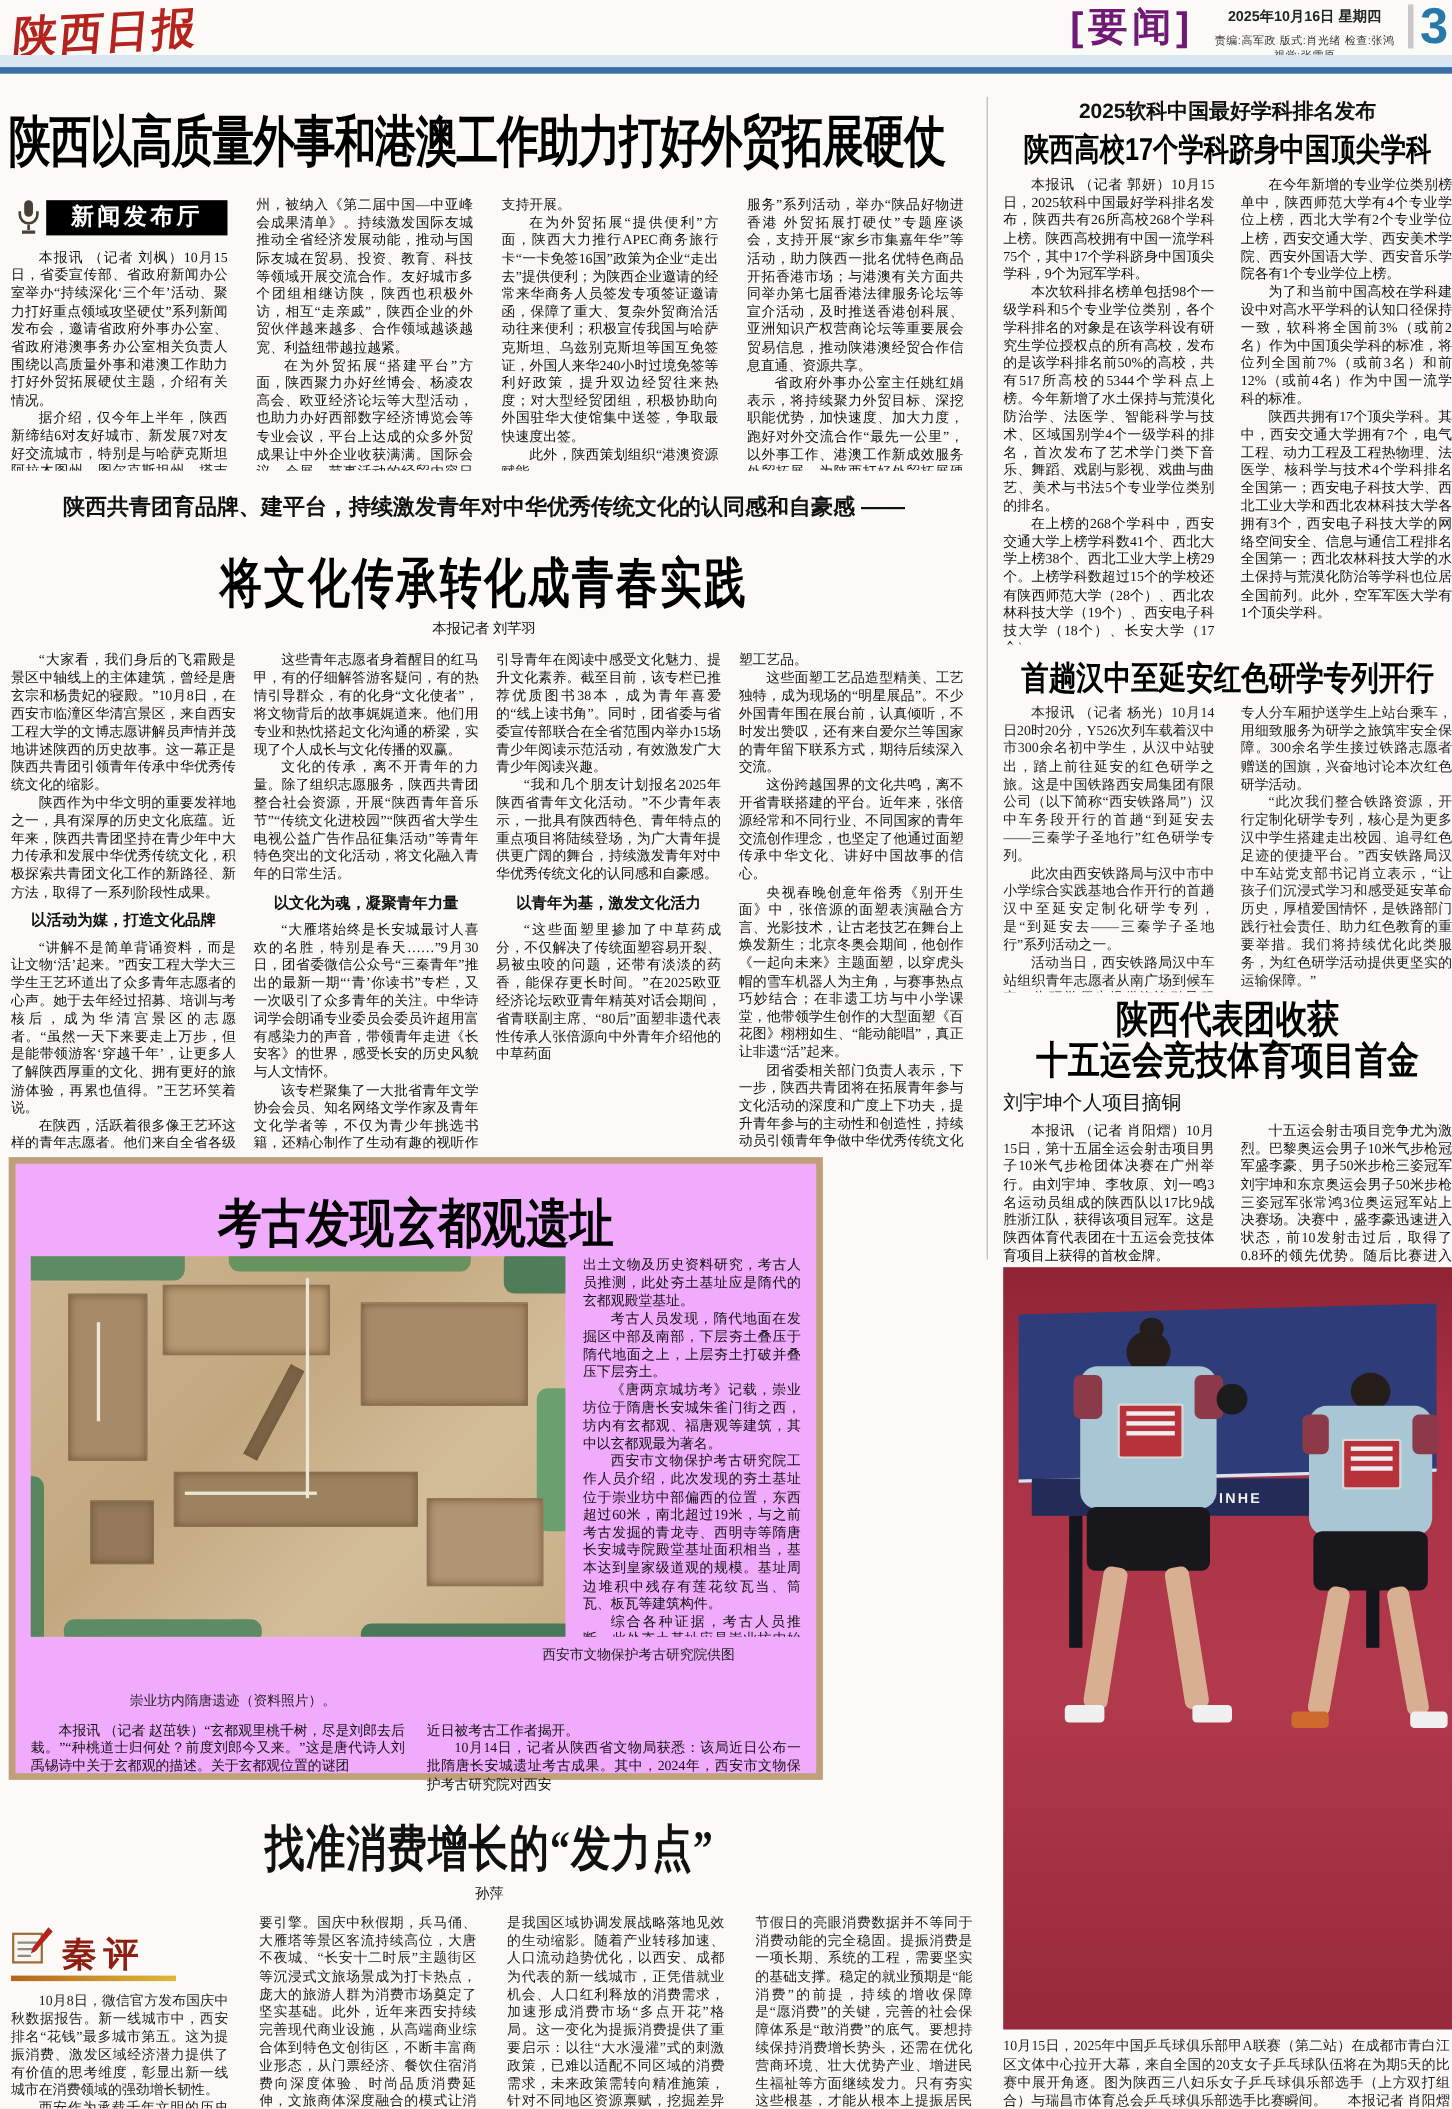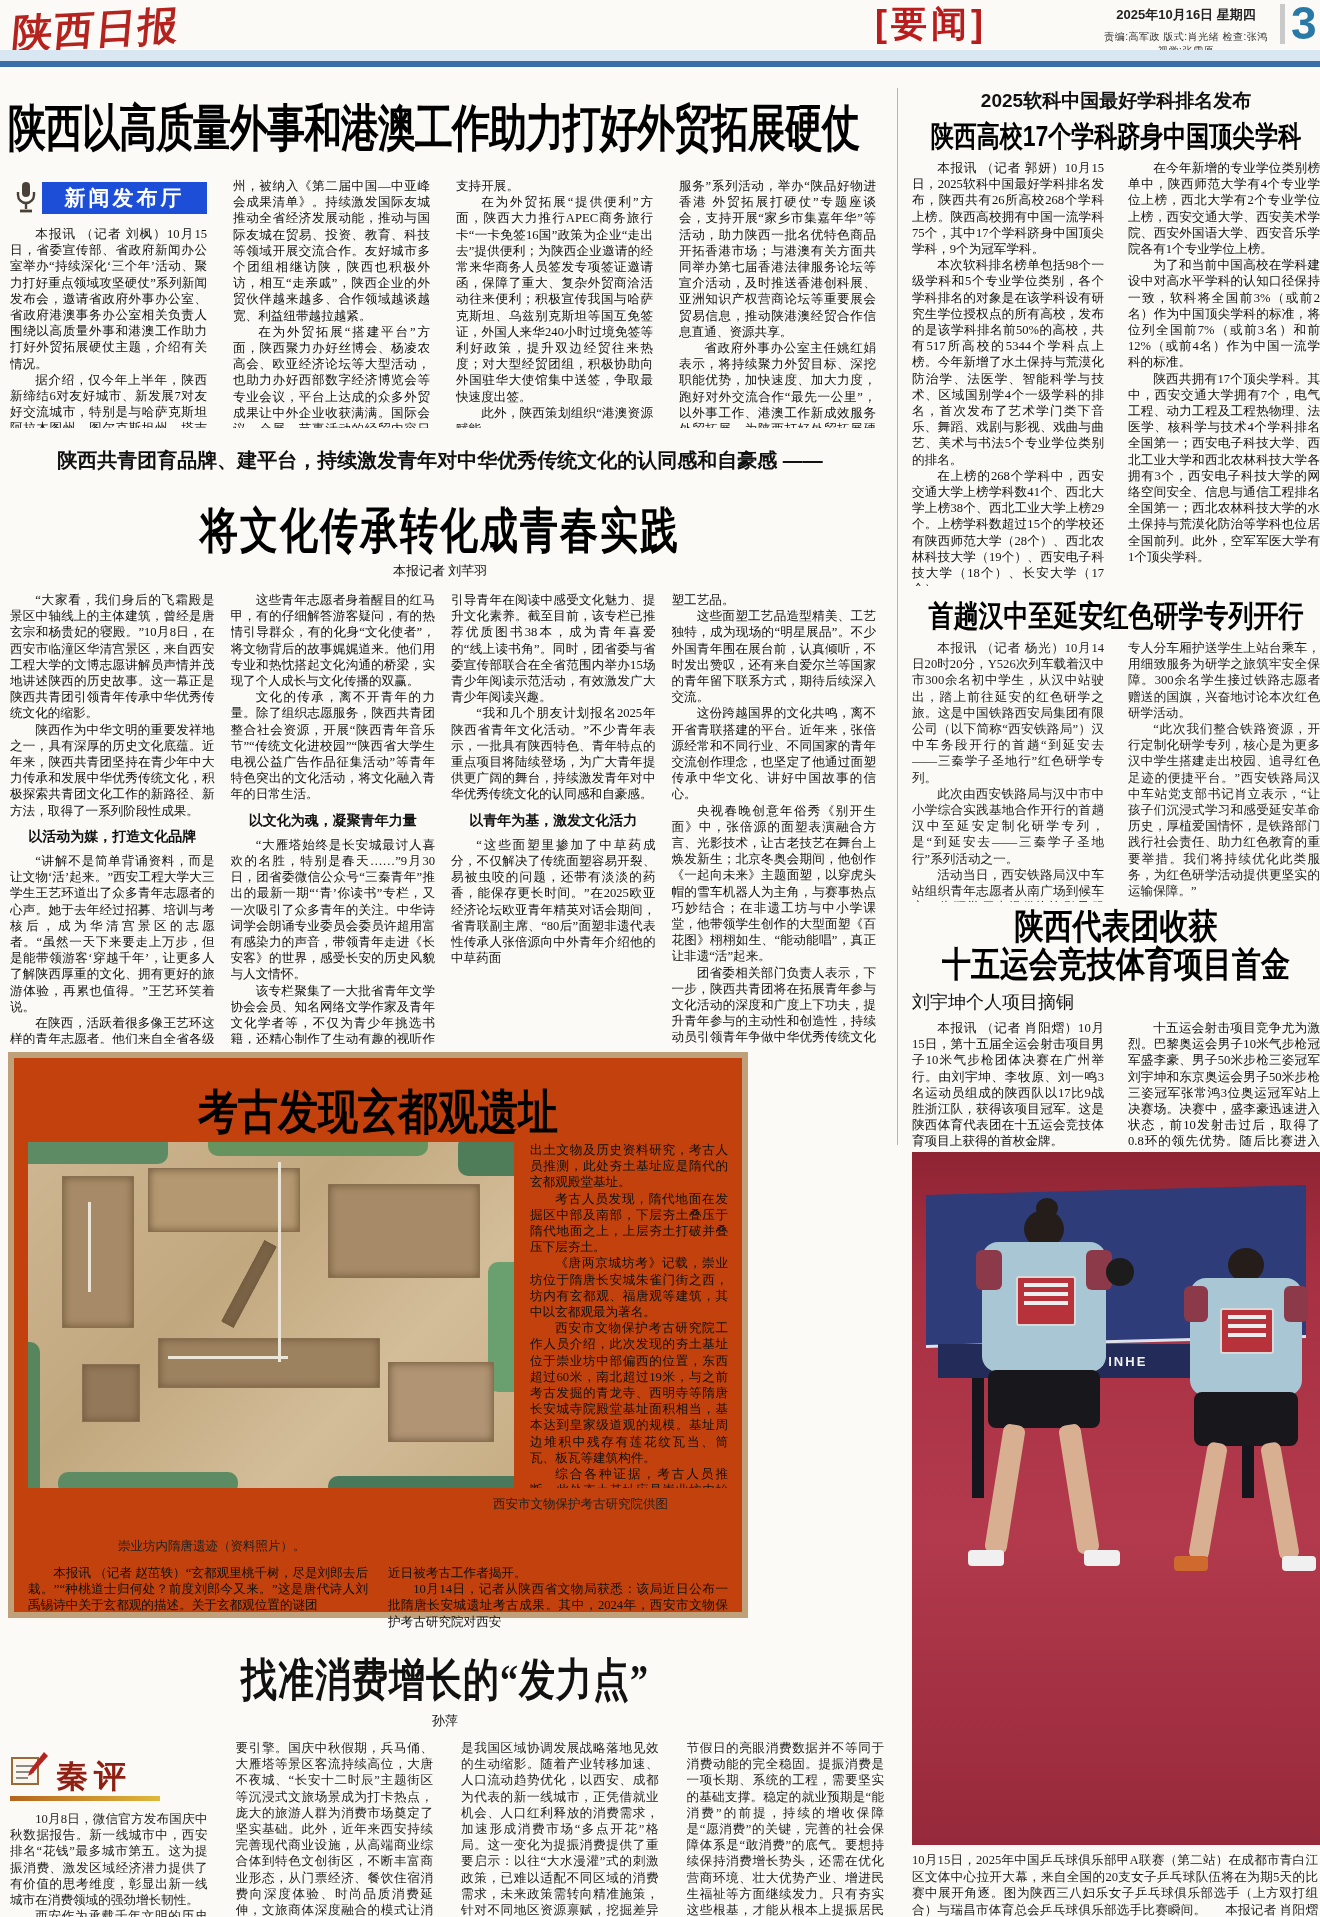--- a/index.html
+++ b/index.html
@@ -2,22 +2,22 @@
 <html><head>
 <meta charset="utf-8">
 <style>
   html,body{margin:0;padding:0;background:#e8e6e0;}
   .page{position:relative;width:1320px;height:1917px;margin:0 auto;background:#fbfaf6;
         overflow:hidden;color:#111;font-family:"Liberation Serif",serif;}
   
   .hdr{position:absolute;left:0;top:0;width:1320px;height:50px;}
   .masthead{position:absolute;left:12px;top:2px;font-size:40px;font-weight:900;color:#b5231f;
             font-family:"Liberation Serif",serif;transform:rotate(-3deg) skewX(-8deg);letter-spacing:2px;}
-  .section{position:absolute;left:875px;top:0px;width:210px;text-align:left;font-size:36px;font-weight:900;
-           color:#b91c1c;font-family:"Liberation Sans",sans-serif;letter-spacing:4px;}
+  .section{position:absolute;left:875px;top:0px;width:210px;text-align:right;font-size:36px;font-weight:900;
+           color:#701a75;font-family:"Liberation Sans",sans-serif;letter-spacing:4px;}
   .dateblk{position:absolute;left:1100px;top:6px;width:172px;text-align:center;font-family:"Liberation Sans",sans-serif;}
   .date{font-size:13px;font-weight:bold;color:#222;}
   .editors{font-size:10px;color:#333;margin-top:6px;letter-spacing:0.5px;}
   .vbar{position:absolute;left:1280px;top:4px;width:5px;height:40px;background:#c9c9c9;}
   .pagenum{position:absolute;left:1291px;top:-4px;font-size:46px;font-weight:900;color:#2878a8;
            font-family:"Liberation Sans",sans-serif;}
   .band1{position:absolute;left:0;top:50px;width:1320px;height:11px;background:#d9e7f3;}
   .band2{position:absolute;left:0;top:61px;width:1320px;height:6px;background:#3a6ea8;}
   .vrule{position:absolute;left:897px;top:88px;width:1px;height:1057px;background:#b9b6ae;}
   
@@ -27,21 +27,21 @@
   .col p.noind{text-indent:0;}
   .subhead{text-align:center;font-weight:bold;font-family:"Liberation Sans",sans-serif;
            font-size:14px;margin:9px 0;text-indent:0 !important;}
   .bigHead{font-family:"Liberation Sans",sans-serif;font-weight:900;white-space:nowrap;color:#000;}
   
   .leadHead{position:absolute;left:8px;top:95px;width:872px;text-align:left;font-size:38px;
             transform:scaleY(1.32);transform-origin:left top;letter-spacing:-1px;}
   .leadCols{position:absolute;left:10px;top:178px;width:866px;height:250px;gap:26px;}
   .badge{display:flex;align-items:center;height:40px;margin-bottom:8px;}
   .badge .micbox{width:32px;height:40px;display:flex;align-items:center;justify-content:center;}
-  .badge .bar{flex:1;height:32px;background:#1d4ed8;color:#fff;display:flex;align-items:center;
+  .badge .bar{flex:1;height:32px;background:#000000;color:#fff;display:flex;align-items:center;
               justify-content:center;font-family:"Liberation Sans",sans-serif;font-weight:bold;
               font-size:21px;letter-spacing:3px;}
   
   .kicker{position:absolute;left:0;top:447px;width:880px;text-align:center;font-size:20px;font-weight:700;
           font-family:"Liberation Sans",sans-serif;}
   .cultHead{position:absolute;left:0;top:498px;width:880px;text-align:center;font-size:38px;
             transform:scaleY(1.28);transform-origin:center top;letter-spacing:2px;}
   .cultBy{position:absolute;left:0;top:562px;width:880px;text-align:center;font-size:13px;}
   .cultCols{position:absolute;left:10px;top:592px;width:866px;height:452px;gap:16px;}
   
@@ -77,21 +77,21 @@
   .bib i{display:block;height:4px;background:#eee;margin:5px 6px 0 6px;}
   .shorts{position:absolute;background:#17171c;border-radius:8px;}
   .leg{position:absolute;background:#d9af92;border-radius:7px;}
   .shoe{position:absolute;background:#f0f0f0;border-radius:4px;}
   .paddle{position:absolute;background:#1c1c1c;border-radius:50%;}
   .tcap{position:absolute;left:912px;top:1852px;width:406px;font-size:12.6px;line-height:16.5px;
         text-align:justify;color:#1c1c1c;}
   .tcap .credit{margin-left:1.5em;}
   
   .arch{position:absolute;left:8px;top:1052px;width:740px;height:566px;border:6px solid #bfa078;
-        background:#c2410c;box-sizing:border-box;padding:10px 14px;}
+        background:#f0abfc;box-sizing:border-box;padding:10px 14px;}
   .archTitle{text-align:center;font-size:40px;transform:scaleY(1.18);transform-origin:center top;
              margin-top:12px;height:52px;}
   .archRow{display:flex;gap:16px;margin-top:10px;height:346px;}
   .dig{position:relative;width:486px;height:346px;background:
        linear-gradient(135deg,#cdb692 0%,#c2a87f 40%,#d3bd99 70%,#c6ad85 100%);overflow:hidden;}
   .dig .g{position:absolute;background:#5d8b63;border-radius:10px;}
   .dig .tr{position:absolute;background:#a78b68;box-shadow:inset 0 0 8px #6e5638;border:1px solid #8a6f50;}
   .dig .wl{position:absolute;background:#ece6d8;}
   .sidecol{flex:1;overflow:hidden;font-size:12.6px;line-height:16.2px;text-align:justify;}
   .sidecol p{margin:0;text-indent:2em;} .sidecol p.noind{text-indent:0;}

